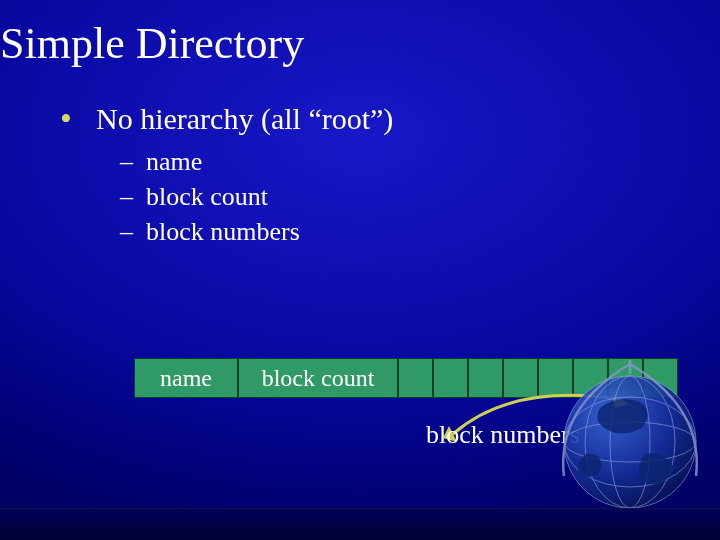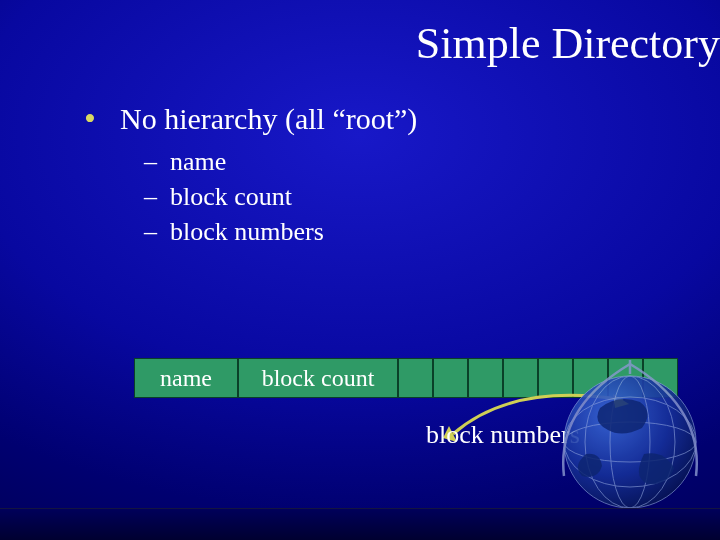--- a/index.html
+++ b/index.html
@@ -4,30 +4,29 @@
 <style>
   * { margin: 0; padding: 0; box-sizing: border-box; }
   html, body { width: 720px; height: 540px; overflow: hidden; }
   body {
     font-family: "Times New Roman", Times, serif;
     background: radial-gradient(ellipse 120% 100% at 50% 25%, #1818c8 0%, #0808a0 45%, #000070 70%, #000048 100%);
     color: #fff;
     position: relative;
   }
   .title {
-    text-align: right;
+    text-align: left;
     font-size: 44px;
     font-weight: 400;
     padding-top: 18px;
     color: #ffffff;
   }
   .content {
     padding-left: 60px;
     padding-top: 30px;
-    margin-left: 24px;
   }
   ul.bullets {
     list-style: none;
   }
   ul.bullets > li {
     position: relative;
     font-size: 30px;
     line-height: 1.3;
     padding-left: 36px;
     margin-bottom: 2px;

